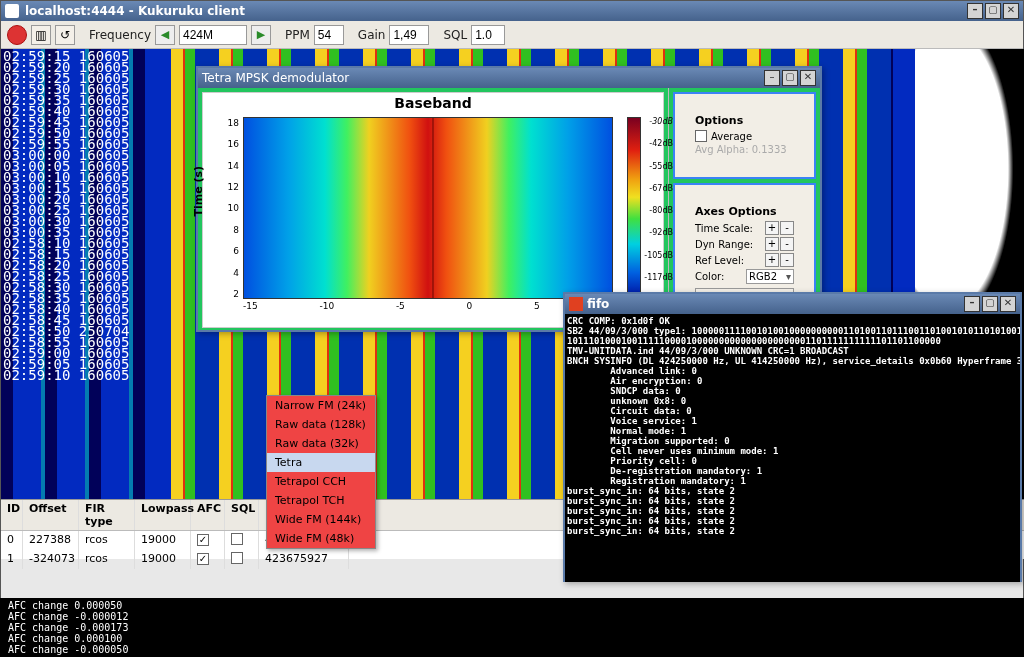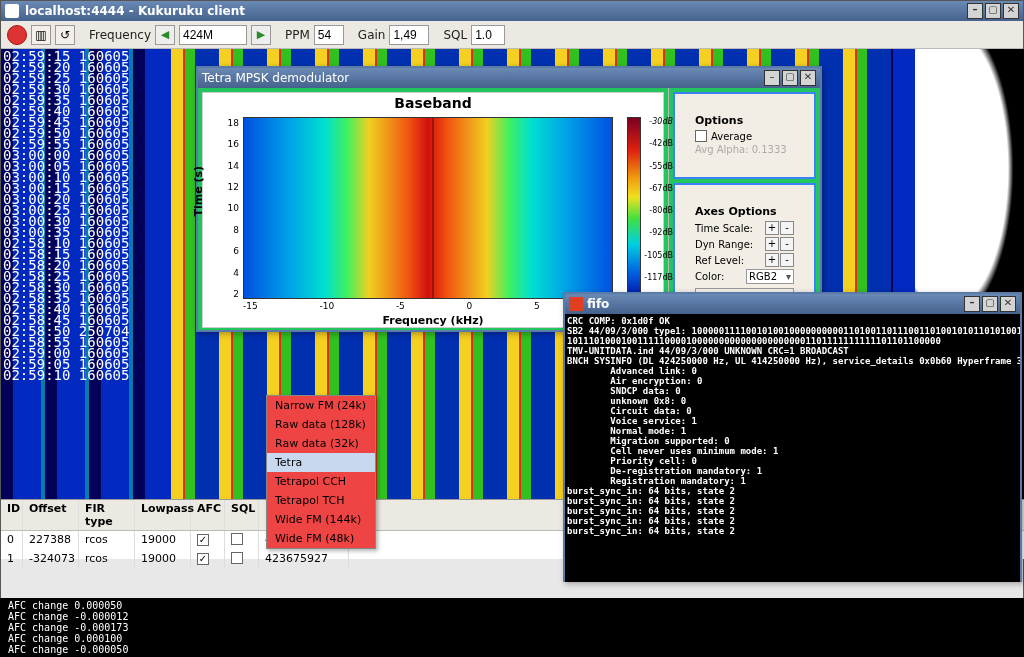--- a/index.html
+++ b/index.html
@@ -364,21 +364,20 @@
           <div style="top: 98%;">-130dB</div>
         </div>
       <div class="x-axis" id="x-axis">
           <span>-15</span>
           <span>-10</span>
           <span>-5</span>
           <span>0</span>
           <span>5</span>
           <span>10</span>
         </div>
-      <div class="xlabel">Frequency (kHz)</div>
     </div>
     <div class="options-panel">
       <div class="opt-group">
         <div class="opt-group-title">Options</div>
         <div class="opt-row">
           <span class="checkbox"></span>
           <span style="flex:1;margin-left:4px">Average</span>
         </div>
         <div class="opt-row disabled">Avg Alpha: 0.1333</div>
       </div>

